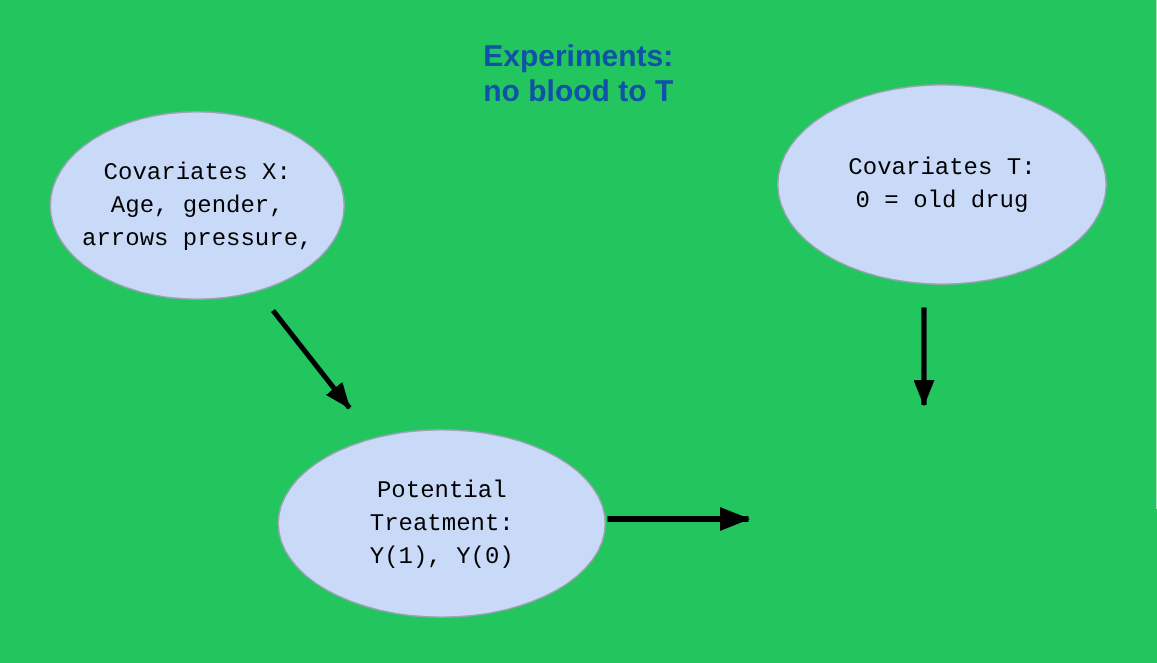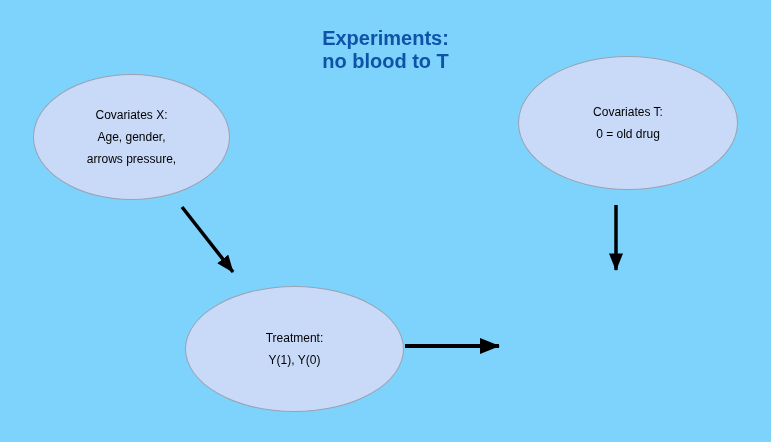--- a/index.html
+++ b/index.html
@@ -5,21 +5,21 @@
   html, body {
     margin: 0;
     padding: 0;
     background: #ffffff;
     font-family: "Liberation Sans", sans-serif;
   }
   .canvas {
     position: relative;
     width: 771px;
     height: 442px;
-    background: #7dd3fc;
+    background: #22c55e;
     overflow: hidden;
   }
   .title {
     position: absolute;
     top: 27px;
     left: 0;
     width: 100%;
     text-align: center;
     color: var(--title-color, #0f52a8);
     font-size: 20px;
@@ -40,22 +40,23 @@
     background: var(--node-fill, #c9daf8);
     border: 1px solid var(--node-border, #9aa2b1);
     display: flex;
     align-items: center;
     justify-content: center;
     box-sizing: border-box;
   }
   .node-text {
     text-align: center;
     color: var(--node-text-color, #000000);
-    font-size: 12px;
+    font-size: 16px;
     line-height: 22px;
+    font-family: Liberation Mono, monospace;
   }
   #node-covariates  { left: 33px;  top: 74px;  width: 197px; height: 126px; }
   #node-treatment   { left: 518px; top: 56px;  width: 220px; height: 134px; }
   #node-outcomes    { left: 185px; top: 286px; width: 219px; height: 126px; }
   #node-response    { left: 507px; top: 278px; width: 220px; height: 127px; }
 </style>
 </head>
 <body>
 
 <div class="canvas">
@@ -86,19 +87,20 @@
 
   <div class="node" id="node-treatment">
     <div class="node-text">
       <div>Covariates T:</div>
       <div>0 = old drug</div>
     </div>
   </div>
 
   <div class="node" id="node-outcomes">
     <div class="node-text">
+      <div>Potential</div>
       <div>Treatment:</div>
       <div>Y(1), Y(0)</div>
     </div>
   </div>
 
 
 </div>
 
 </body></html>

